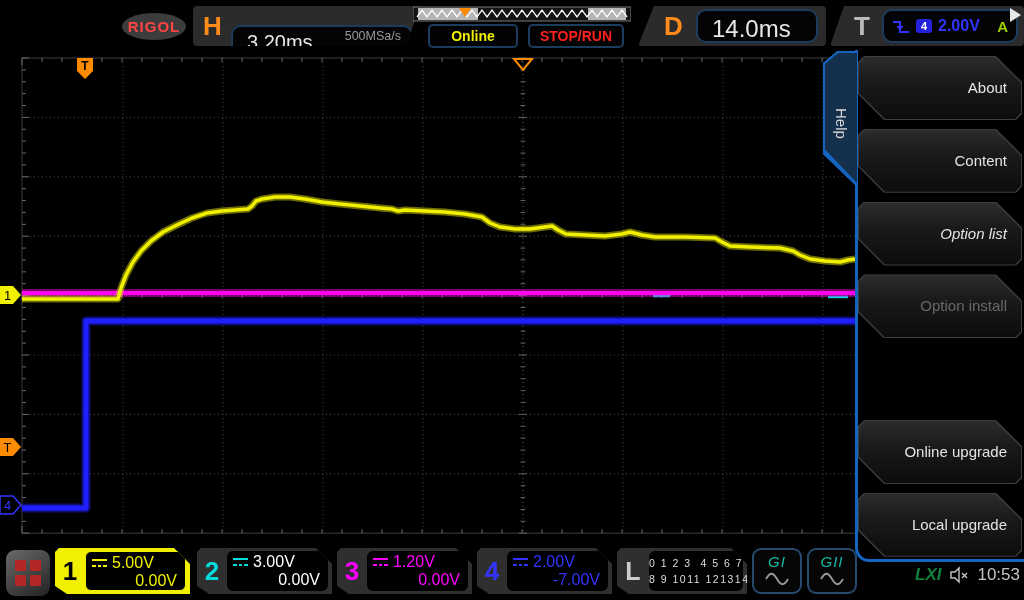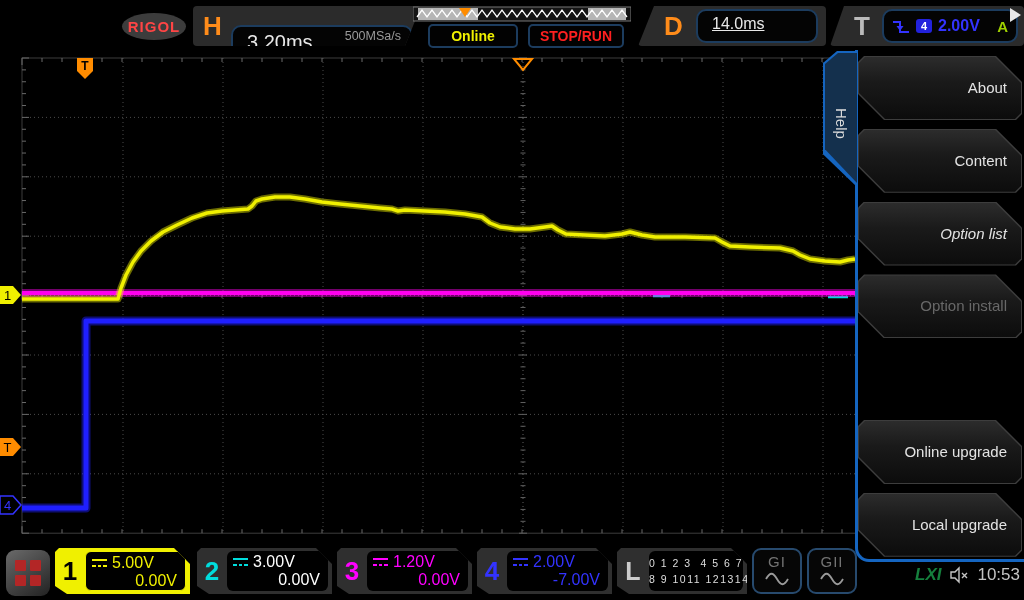--- a/index.html
+++ b/index.html
@@ -24,21 +24,21 @@
              clip-path:polygon(14px 0,100% 0,100% 100%,0 100%); }
   .tb-letter { font-weight:bold; font-size:26px; line-height:40px; }
   #h-letter { left:10px; top:0; color:#ff8c1a; }
   #d-letter { left:26px; top:0; color:#ff8c1a; }
   #t-letter { left:24px; top:0; color:#bbbbbb; }
   .tb-valuebox { background:#040404; border:2px solid #1c3c5e; border-radius:10px; }
   #h-valuebox { left:38px; top:3px; width:182px; height:34px;margin-top:16px; }
   #h-value { left:14px; top:4px; font-size:20px; color:#e8e8e8; }
   #h-rate { right:10px; top:2px; text-align:right; color:#9a9a9a; font-size:12.5px; line-height:15px; }
   #d-valuebox { left:58px; top:3px; width:122px; height:34px; }
-  #d-value { left:14px; top:4px; font-size:16px; color:#e8e8e8;text-decoration:underline; }
+  #d-value { left:14px; top:4px; font-size:24px; color:#e8e8e8; }
   #t-valuebox { left:52px; top:3px; width:136px; height:34px; }
   #t-level { left:54px; top:6px; font-size:16px; color:#3333ff; font-weight:bold; }
   #t-mode  { right:8px; top:7px; font-size:15px; color:#9fd000; font-weight:bold; }
   #t-source-badge { left:32px; top:8px; width:16px; height:14px; background:#2222dd;
         border-radius:3px; color:#fff; font-size:11px; font-weight:bold;
         text-align:center; line-height:14px; }
   .tb-btn { background:#020202; border:2px solid #1c3c5e; border-radius:5px;
             text-align:center; font-weight:bold; font-size:14px; }
   #measure-btn { left:428px; top:24px; width:90px; height:24px; color:#f0f000; line-height:20px; }
   #stoprun-btn { left:528px; top:24px; width:96px; height:24px; color:#ff2020; line-height:20px; }
@@ -90,21 +90,21 @@
   .coupling-icon .solid { position:absolute; left:0; top:1px; width:15px; height:2.5px; }
   .coupling-icon .d1,.coupling-icon .d2,.coupling-icon .d3 { position:absolute; top:7px; width:3.5px; height:2.5px; }
   .coupling-icon .d1{left:0;} .coupling-icon .d2{left:5.7px;} .coupling-icon .d3{left:11.4px;}
   #logic-box { left:617px; width:130px; }
   #logic-letter { position:absolute; left:0; top:0; width:32px; height:46px; color:#cccccc;
       font-size:25px; font-weight:bold; text-align:center; line-height:46px; }
   #logic-inner { position:absolute; left:32px; top:3px; right:4px; bottom:3px; background:#000;
       border-radius:6px; color:#dedede; font-size:10.5px; text-align:center; padding-top:4px; }
   #logic-inner div { letter-spacing:1.5px; line-height:16px; white-space:pre; }
   .gen-box { top:3px; width:50px; height:46px; background:#060606; border:2px solid #274a6e;
-      border-radius:9px; text-align:center; color:#737373; }
+      border-radius:9px; text-align:center; color:#14b8a6;font-style:italic; }
   .gen-box .glabel { font-size:15px; line-height:20px; padding-top:2px; letter-spacing:1px; }
   #gi-box { left:752px; } #gii-box { left:807px; }
   #status-right { left:880px; top:15px; width:140px; height:30px; z-index:5;
       display:flex; align-items:center; justify-content:flex-end; gap:8px; }
   #lxi-label { color:#15803d; font-weight:bold; font-style:italic; font-size:17px; }
   #clock { color:#c4c4c4; font-size:17px; }
 </style>
 </head>
 <body>
 

